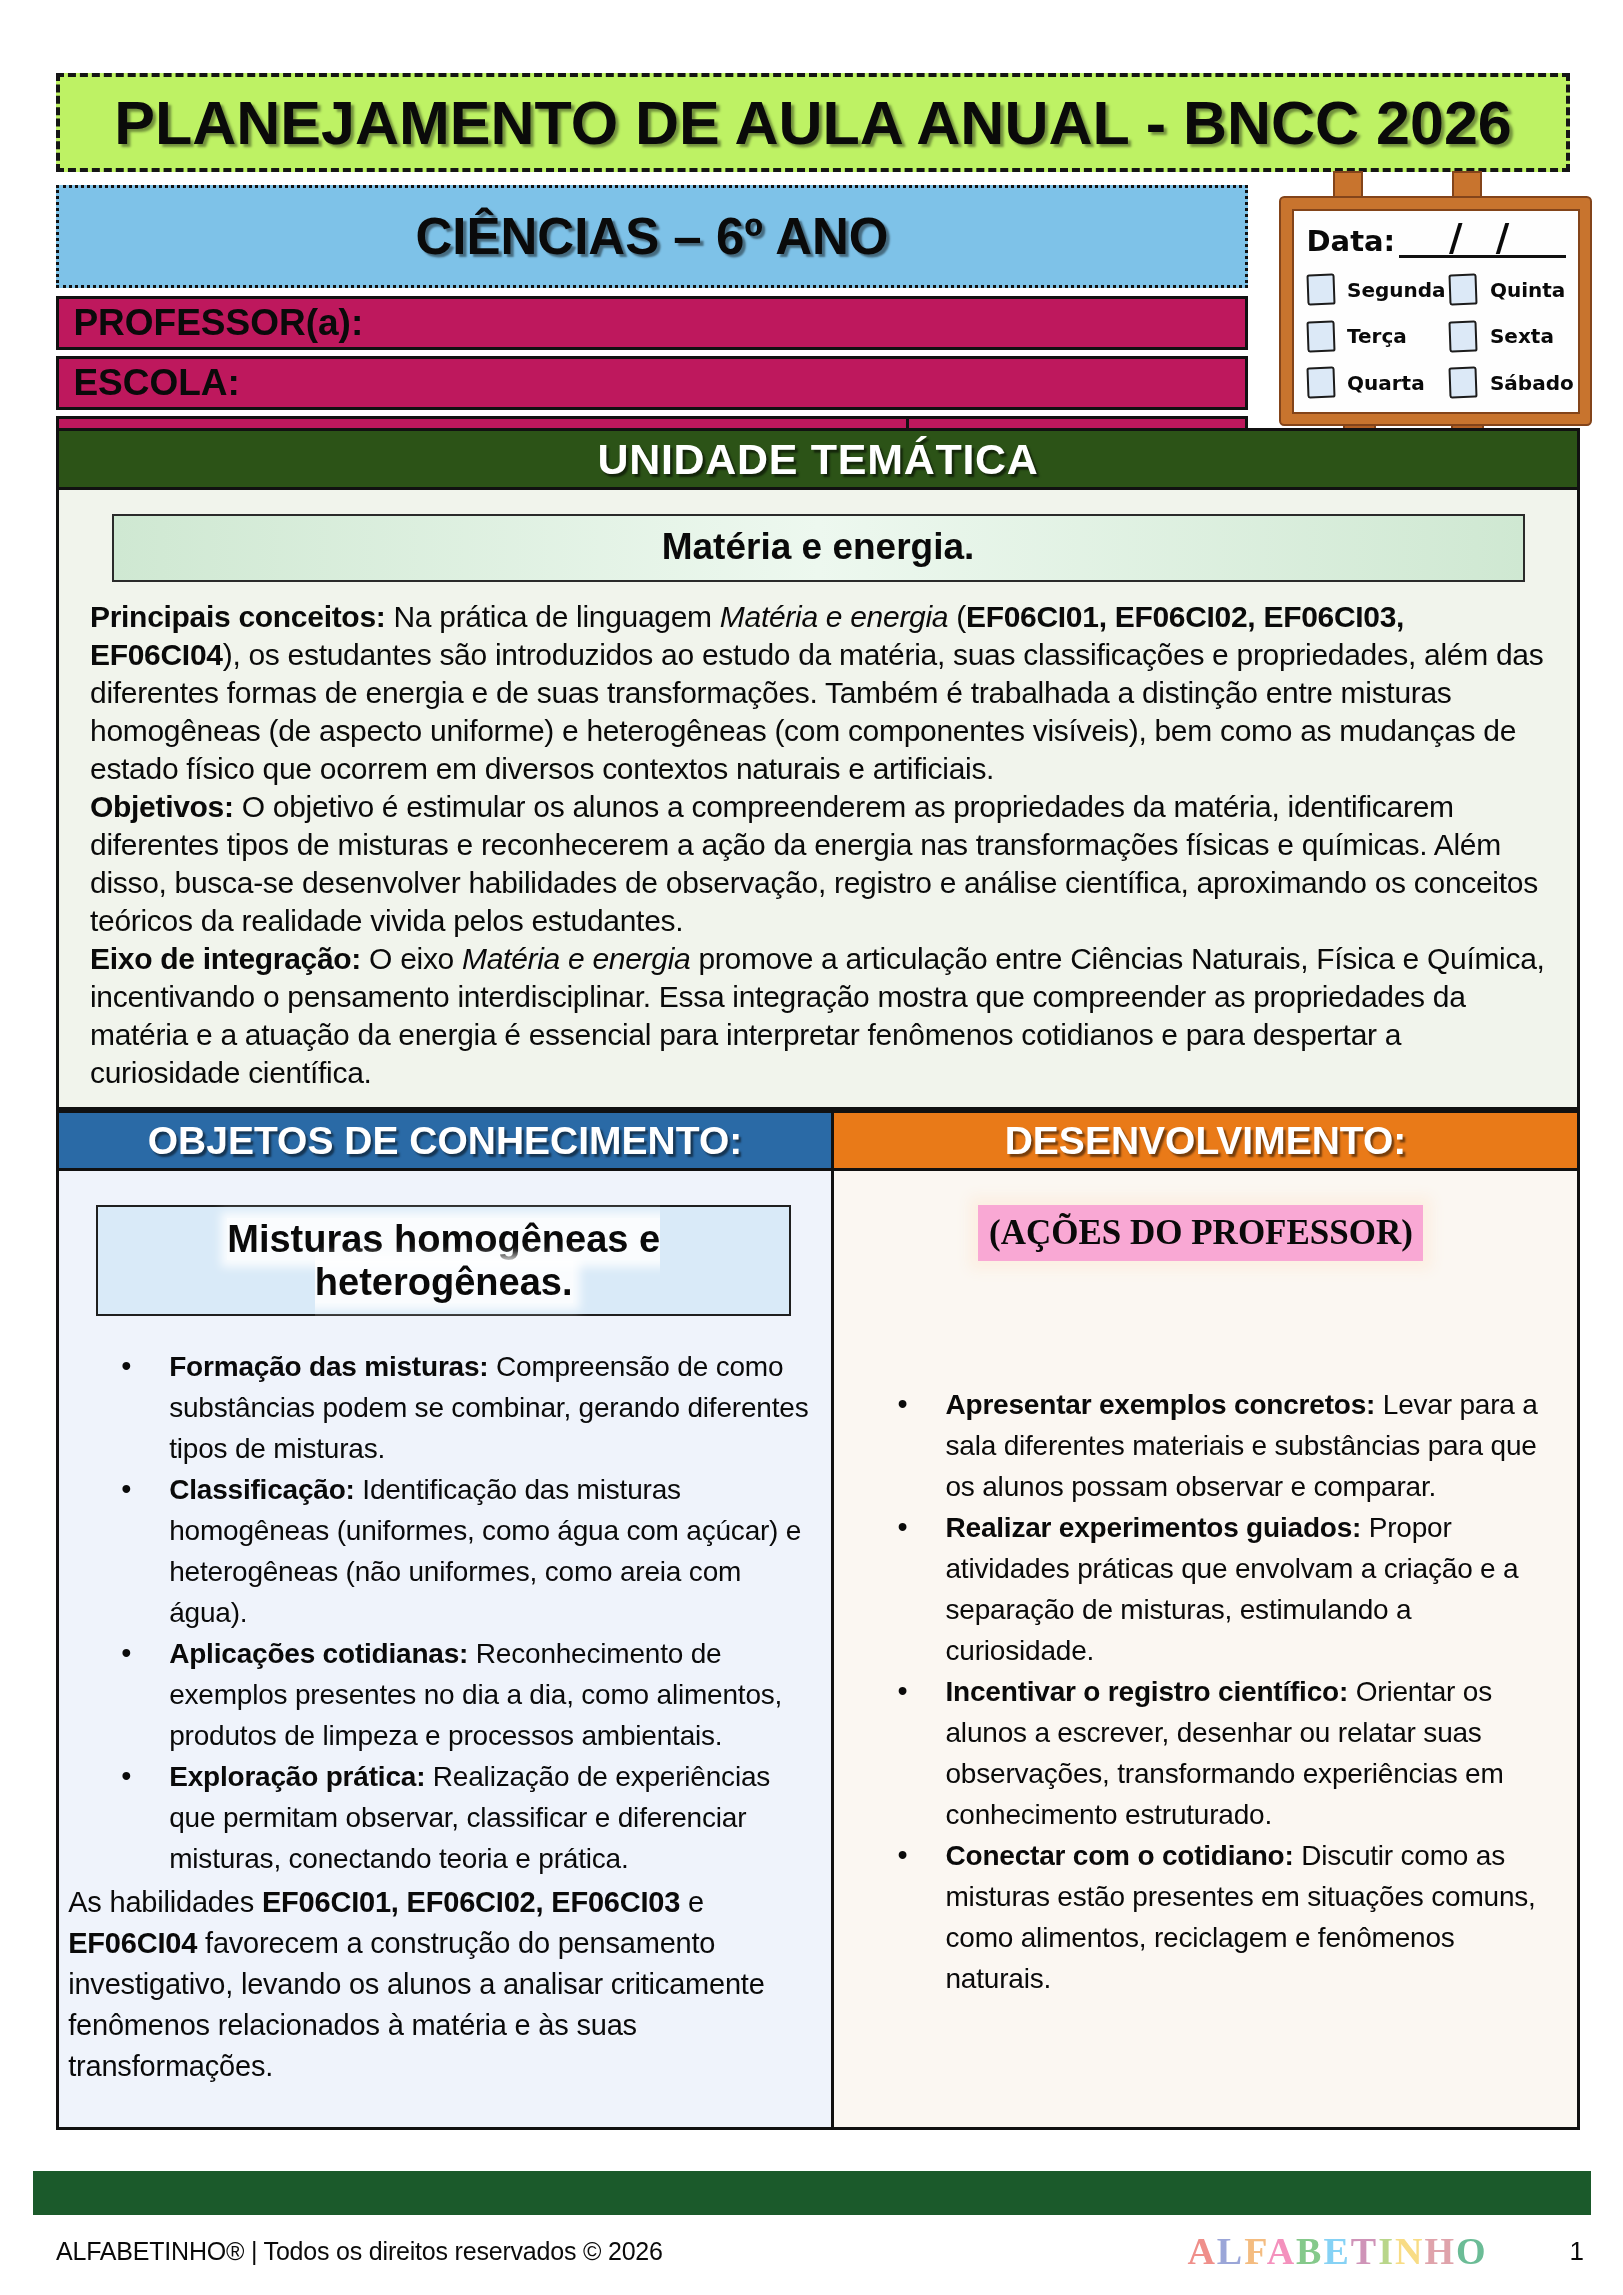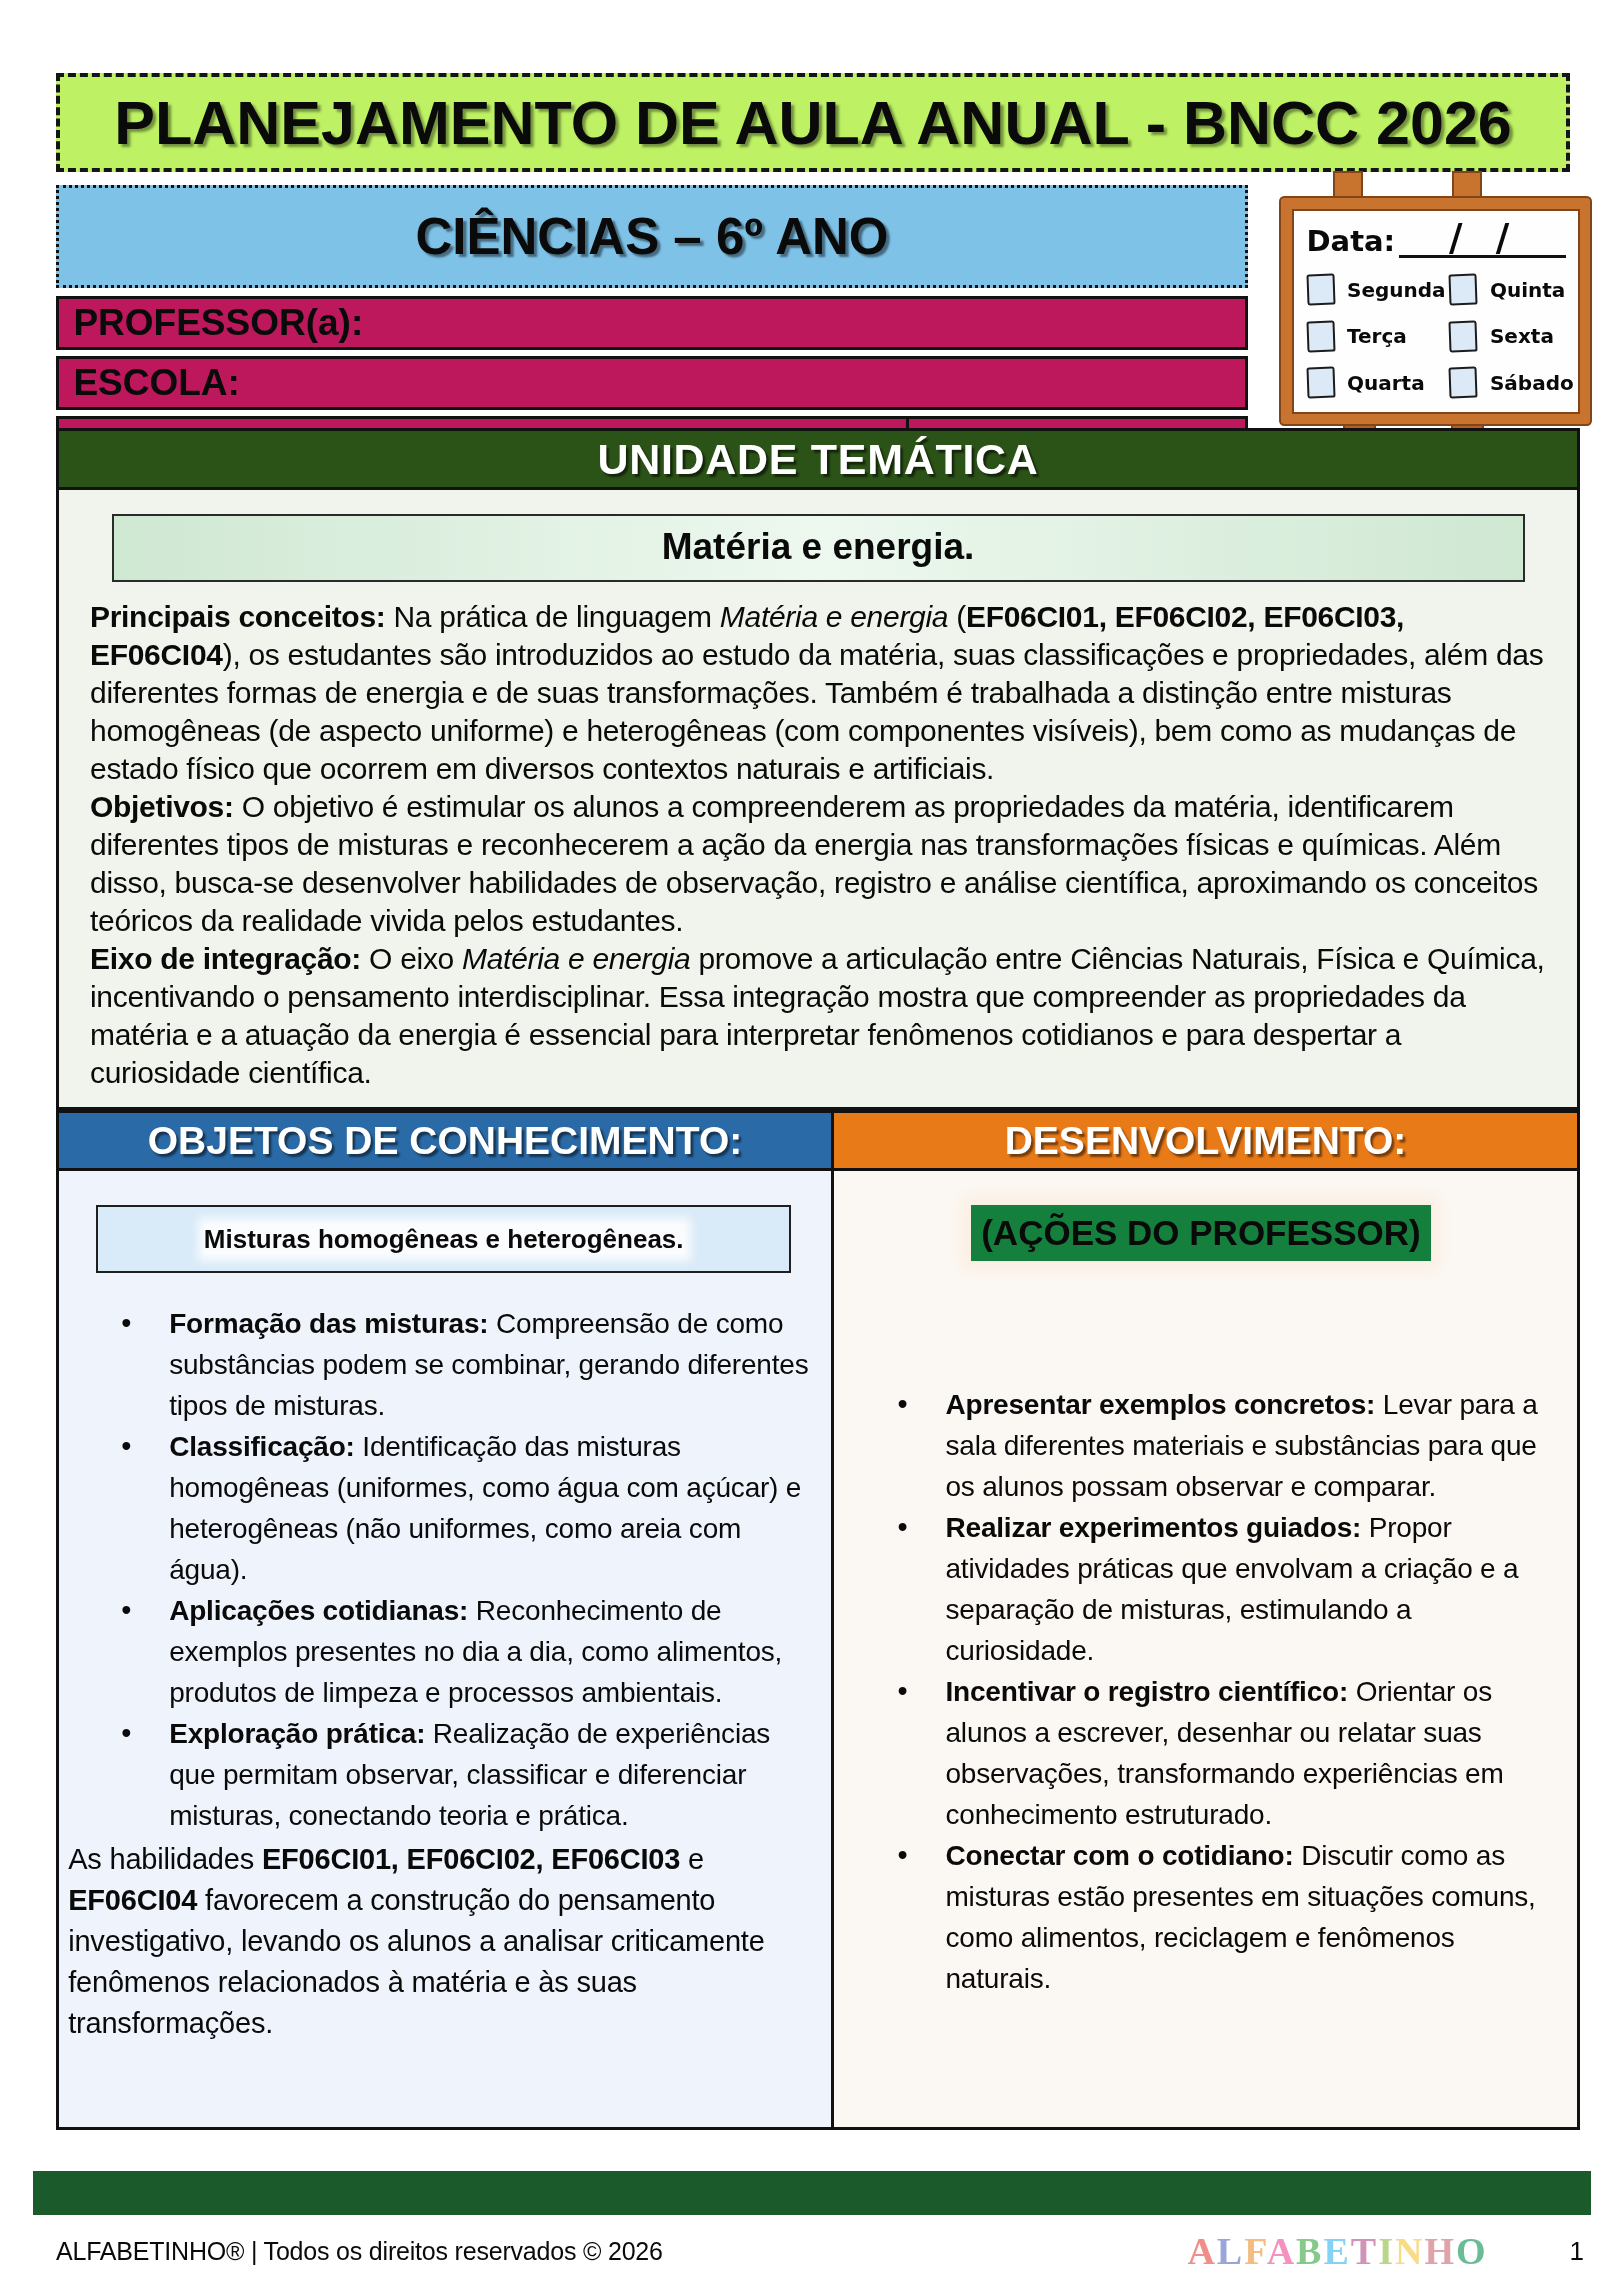--- a/index.html
+++ b/index.html
@@ -94,29 +94,29 @@
     padding:26px 11.8px 10.5px 9.2px; overflow:hidden;
   }
   .col-right {
     flex:1; box-sizing:border-box; background:#fbf7f2;
     border:3.3px solid #111; border-top:none;
     padding:26px 19.6px 10.5px 10.5px; overflow:hidden;
   }
   .mist-box {
     margin:7.9px auto 30px; width:695px; box-sizing:border-box;
     background:#d9eaf8; border:2.6px solid #1f1f1f; text-align:center;
-    font-size:26px; font-weight:bold; line-height:43px; padding:10.5px 5.2px;
+    font-size:38px; font-weight:bold; line-height:43px; padding:10.5px 5.2px;
   }
   .hl { background:rgba(255,255,255,0.85); box-shadow:0 0 9.2px 6.5px rgba(255,255,255,0.85); }
   .blist { margin:0; padding:0 0 0 36px; list-style:none; }
   .blist li { position:relative; padding-left:65px; font-size:28px; line-height:41px; letter-spacing:-0.2px; }
   .blist li::before { content:"\2022"; position:absolute; left:17px; top:0; font-size:29px; }
   .closing { margin:2.6px 0 0; font-size:29px; line-height:41px; letter-spacing:-0.2px; padding-right:9.2px; }
   .acoes-wrap { text-align:center; margin-top:7.9px; }
-  .acoes { display:inline-block; background:#15803d; box-shadow:0 0 13px 9.2px #fcefe2; font-size:35px; font-weight:bold; padding:7.9px 10.5px; }
+  .acoes { display:inline-block; background:#f9a8d4; box-shadow:0 0 13px 9.2px #fcefe2; font-size:35px; font-weight:bold; padding:7.9px 10.5px;font-family:Liberation Serif, serif; }
   .col-right .blist { margin-top:123px; }
   .col-right .blist li { font-size:28px; line-height:41px; }
 
   
   .footer-bar { position:absolute; left:33px; top:2171px; width:1558px; height:44px; background:#1b5a2b; }
   .footer-line { position:absolute; left:56px; right:39px; top:2229px; display:flex; align-items:center; }
   .copyright { font-size:25px; letter-spacing:-0.2px; }
   .logo { margin-left:auto; font-family:"Liberation Serif","DejaVu Serif",serif; font-weight:bold; font-size:38px; letter-spacing:2px; white-space:nowrap; }
   .pagenum { margin-left:82px; font-size:26px; }
 </style>

